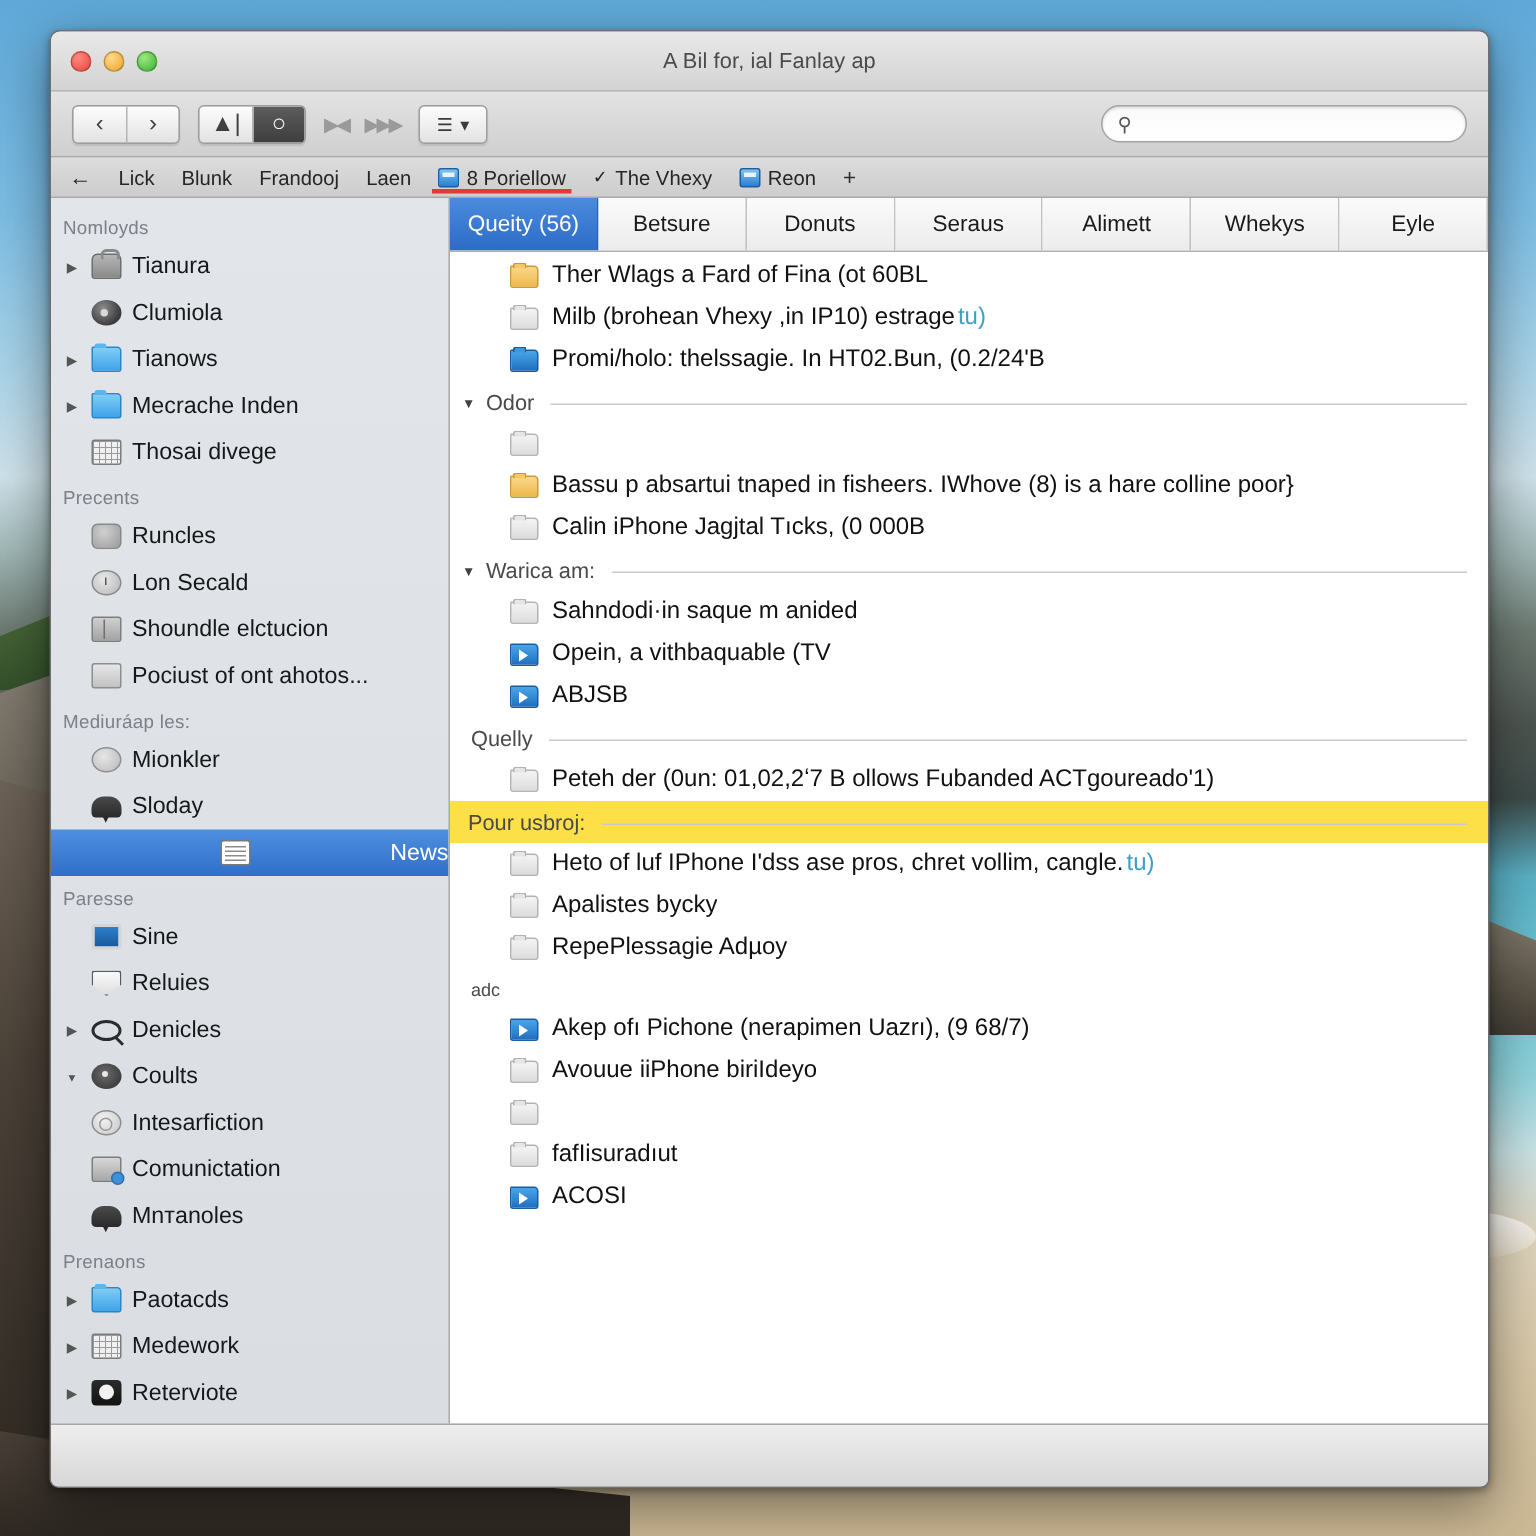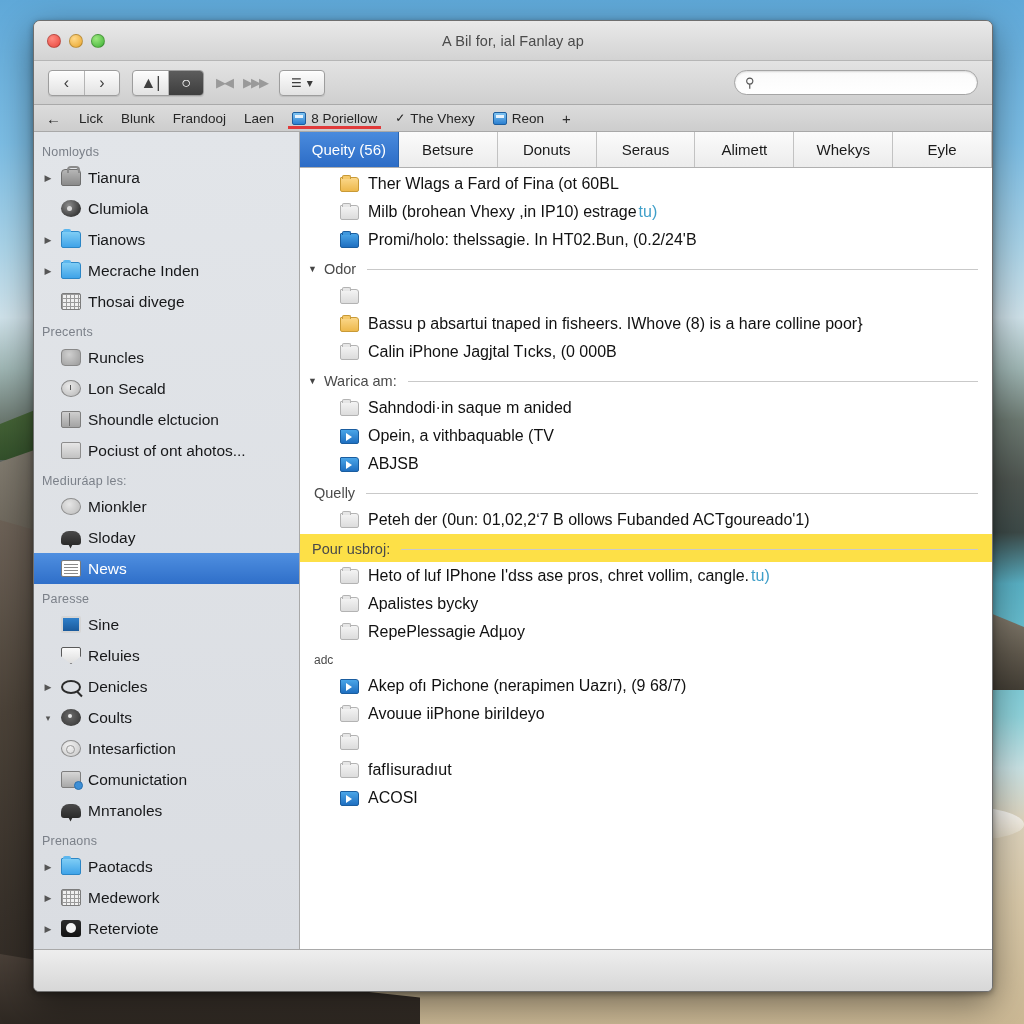--- a/index.html
+++ b/index.html
@@ -208,20 +208,21 @@
     height: 31px;
     padding-left: 8px;
     gap: 7px;
     color: #17181a;
     font-size: 15.5px;
     white-space: nowrap;
   }
   .sb-item.selected {
     background: linear-gradient(180deg,#4f8fe0 0%, #2f6fc9 100%);
     color: #fff;
+    justify-content: space-between;
   }
   .disc {
     width: 12px; flex: 0 0 12px;
     font-size: 9px; color: #555; text-align: center;
   }
   .disc.none { visibility: hidden; }
   .sb-icon {
     width: 20px; height: 17px; flex: 0 0 20px;
     border-radius: 2px;
     position: relative;

